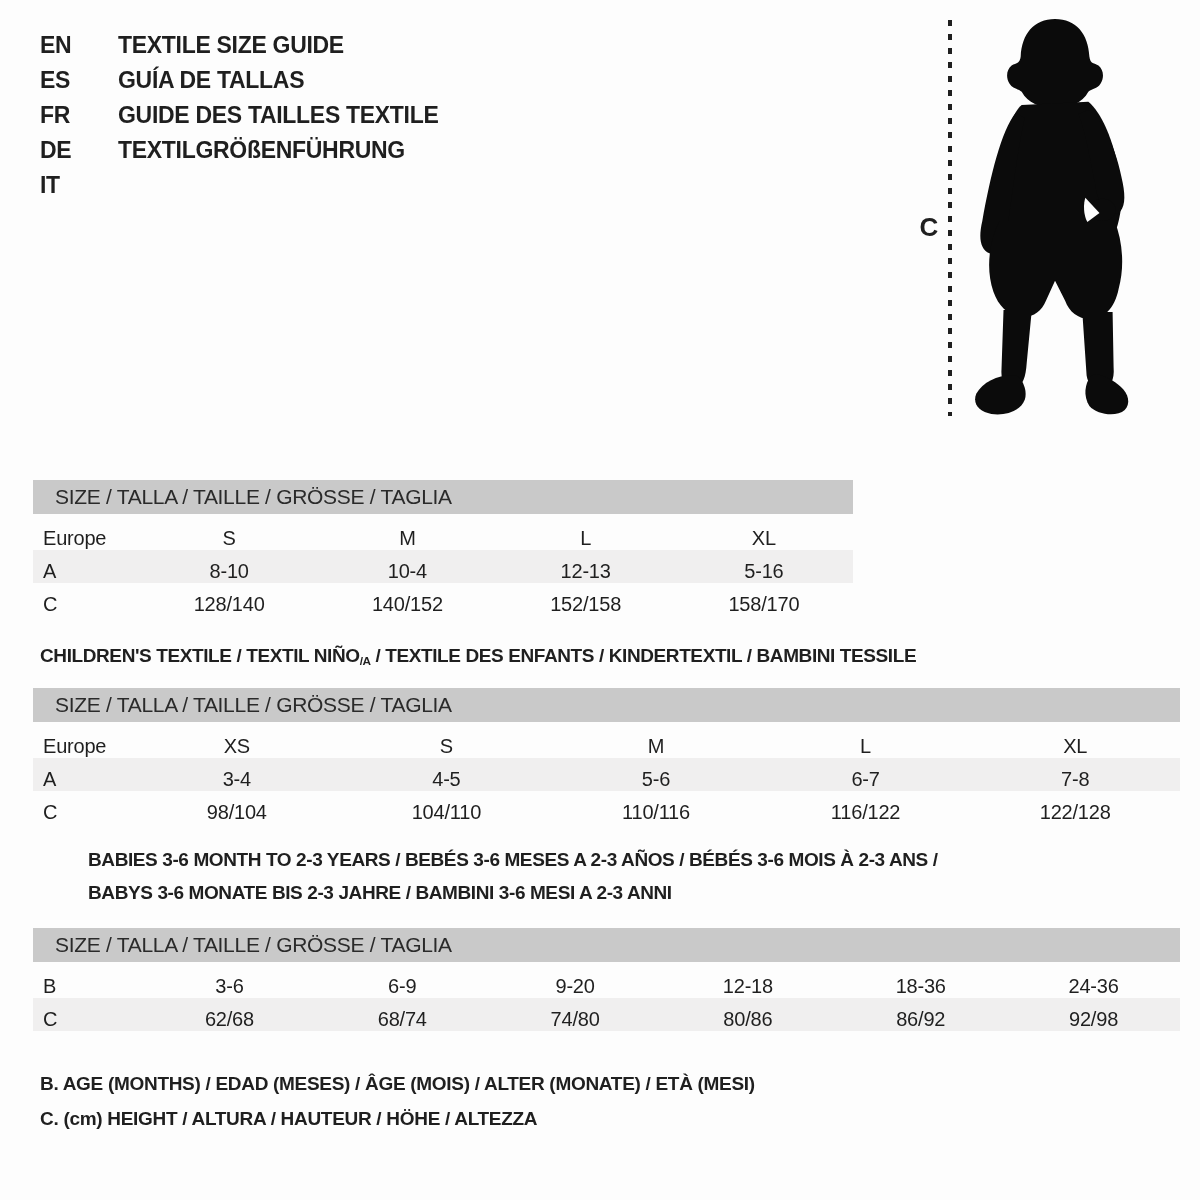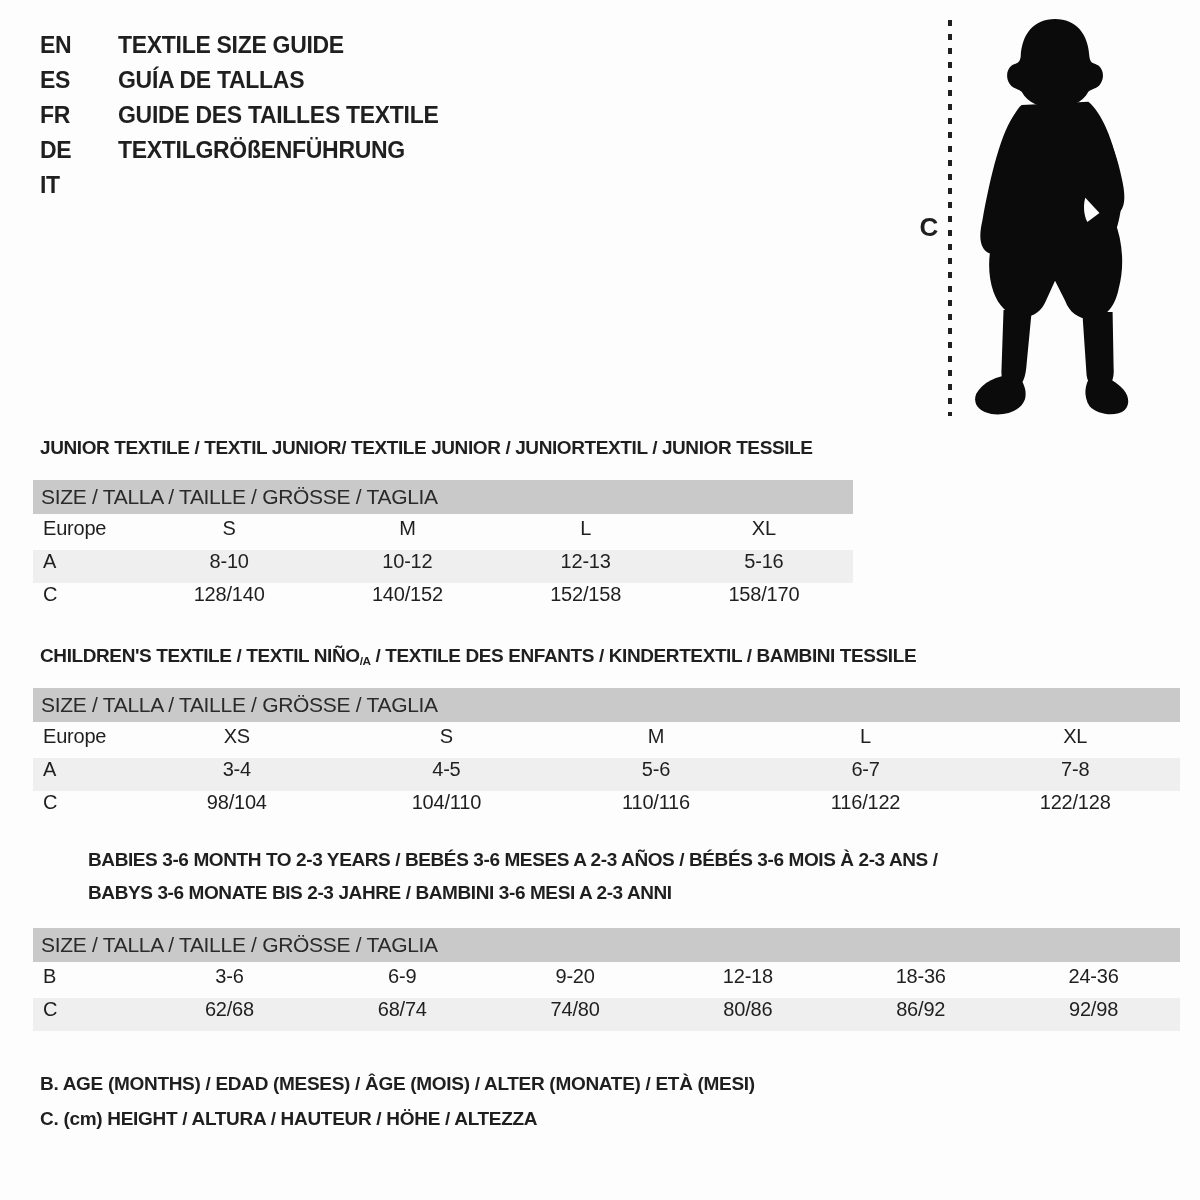--- a/index.html
+++ b/index.html
@@ -31,24 +31,24 @@
   .sec-title{
     position:absolute;left:40px;font-weight:bold;font-size:19px;letter-spacing:-0.4px;
     white-space:nowrap;
   }
   .sec-title .sub{font-size:0.62em;vertical-align:-0.22em;}
   .two-line{line-height:33px;}
   
   .tbl{position:absolute;left:33px;}
   .tbl .hdr{
     height:34px;line-height:34px;background:var(--header-bar-bg);
-    font-size:21px;padding-left:8px;letter-spacing:-0.3px;color:#2a2a2a;
+    font-size:21px;padding-left:22px;letter-spacing:-0.3px;color:#2a2a2a;
     margin-bottom:3px;
   }
-  .tbl .row{display:flex;height:33px;align-items:flex-start;font-size:20px;letter-spacing:-0.2px;}
+  .tbl .row{display:flex;height:33px;align-items:flex-end;font-size:20px;letter-spacing:-0.2px;}
   .tbl .row.stripe{background:var(--row-stripe-bg);}
   .tbl .c0{padding-left:10px;}
   .tbl .c{flex:1;text-align:center;}
   .tbl-junior{width:820px;}  .tbl-junior .c0{width:107px;}
   .tbl-children{width:1147px;}.tbl-children .c0{width:99px;}
   .tbl-babies{width:1147px;} .tbl-babies .c0{width:110px;}
   
   .legend{position:absolute;left:40px;top:1066px;}
   .legend-line{height:35px;line-height:35px;font-weight:bold;font-size:19px;letter-spacing:-0.3px;white-space:nowrap;}
 </style>
@@ -104,34 +104,33 @@
       <path d="M32,293 L60,293 L55,345 C54,360 51,368 44,370 C36,372 29,366 30,352 Z"></path>
       <path d="M45,358 C30,356 12,363 5,376 C1,386 8,394 20,396 C34,398 49,393 53,382 C56,373 51,362 45,358 Z"></path>
 
       <path d="M110,295 L140,295 L141,350 C142,362 138,370 130,371 C121,372 114,366 114,354 Z"></path>
       <path d="M119,358 C112,366 111,379 117,388 C125,397 144,399 152,392 C158,386 156,376 148,369 C140,362 126,354 119,358 Z"></path>
 
       <path d="M113,182 L127,197 L115,206 C111,199 111,188 113,182 Z" fill="#fdfdfd"></path>
     </g>
   </svg>
 
-  <div class="sec-title" style="top:437px;">JUNIOR TEXTILE / TEXTIL JUNIOR/ TEXTILE JUNIOR / JUNIORTEXTIL / JUNIOR TESSILE</div>
   <div class="tbl tbl-junior" style="top:480px;">
     <div class="hdr">SIZE / TALLA / TAILLE / GRÖSSE / TAGLIA</div>
     <div class="row">
       <div class="c0">Europe</div>
       <div class="c">S</div>
       <div class="c">M</div>
       <div class="c">L</div>
       <div class="c">XL</div>
     </div>
     <div class="row stripe">
       <div class="c0">A</div>
       <div class="c">8-10</div>
-      <div class="c">10-12</div>
+      <div class="c">10-4</div>
       <div class="c">12-13</div>
       <div class="c">5-16</div>
     </div>
     <div class="row">
       <div class="c0">C</div>
       <div class="c">128/140</div>
       <div class="c">140/152</div>
       <div class="c">152/158</div>
       <div class="c">158/170</div>
     </div>

